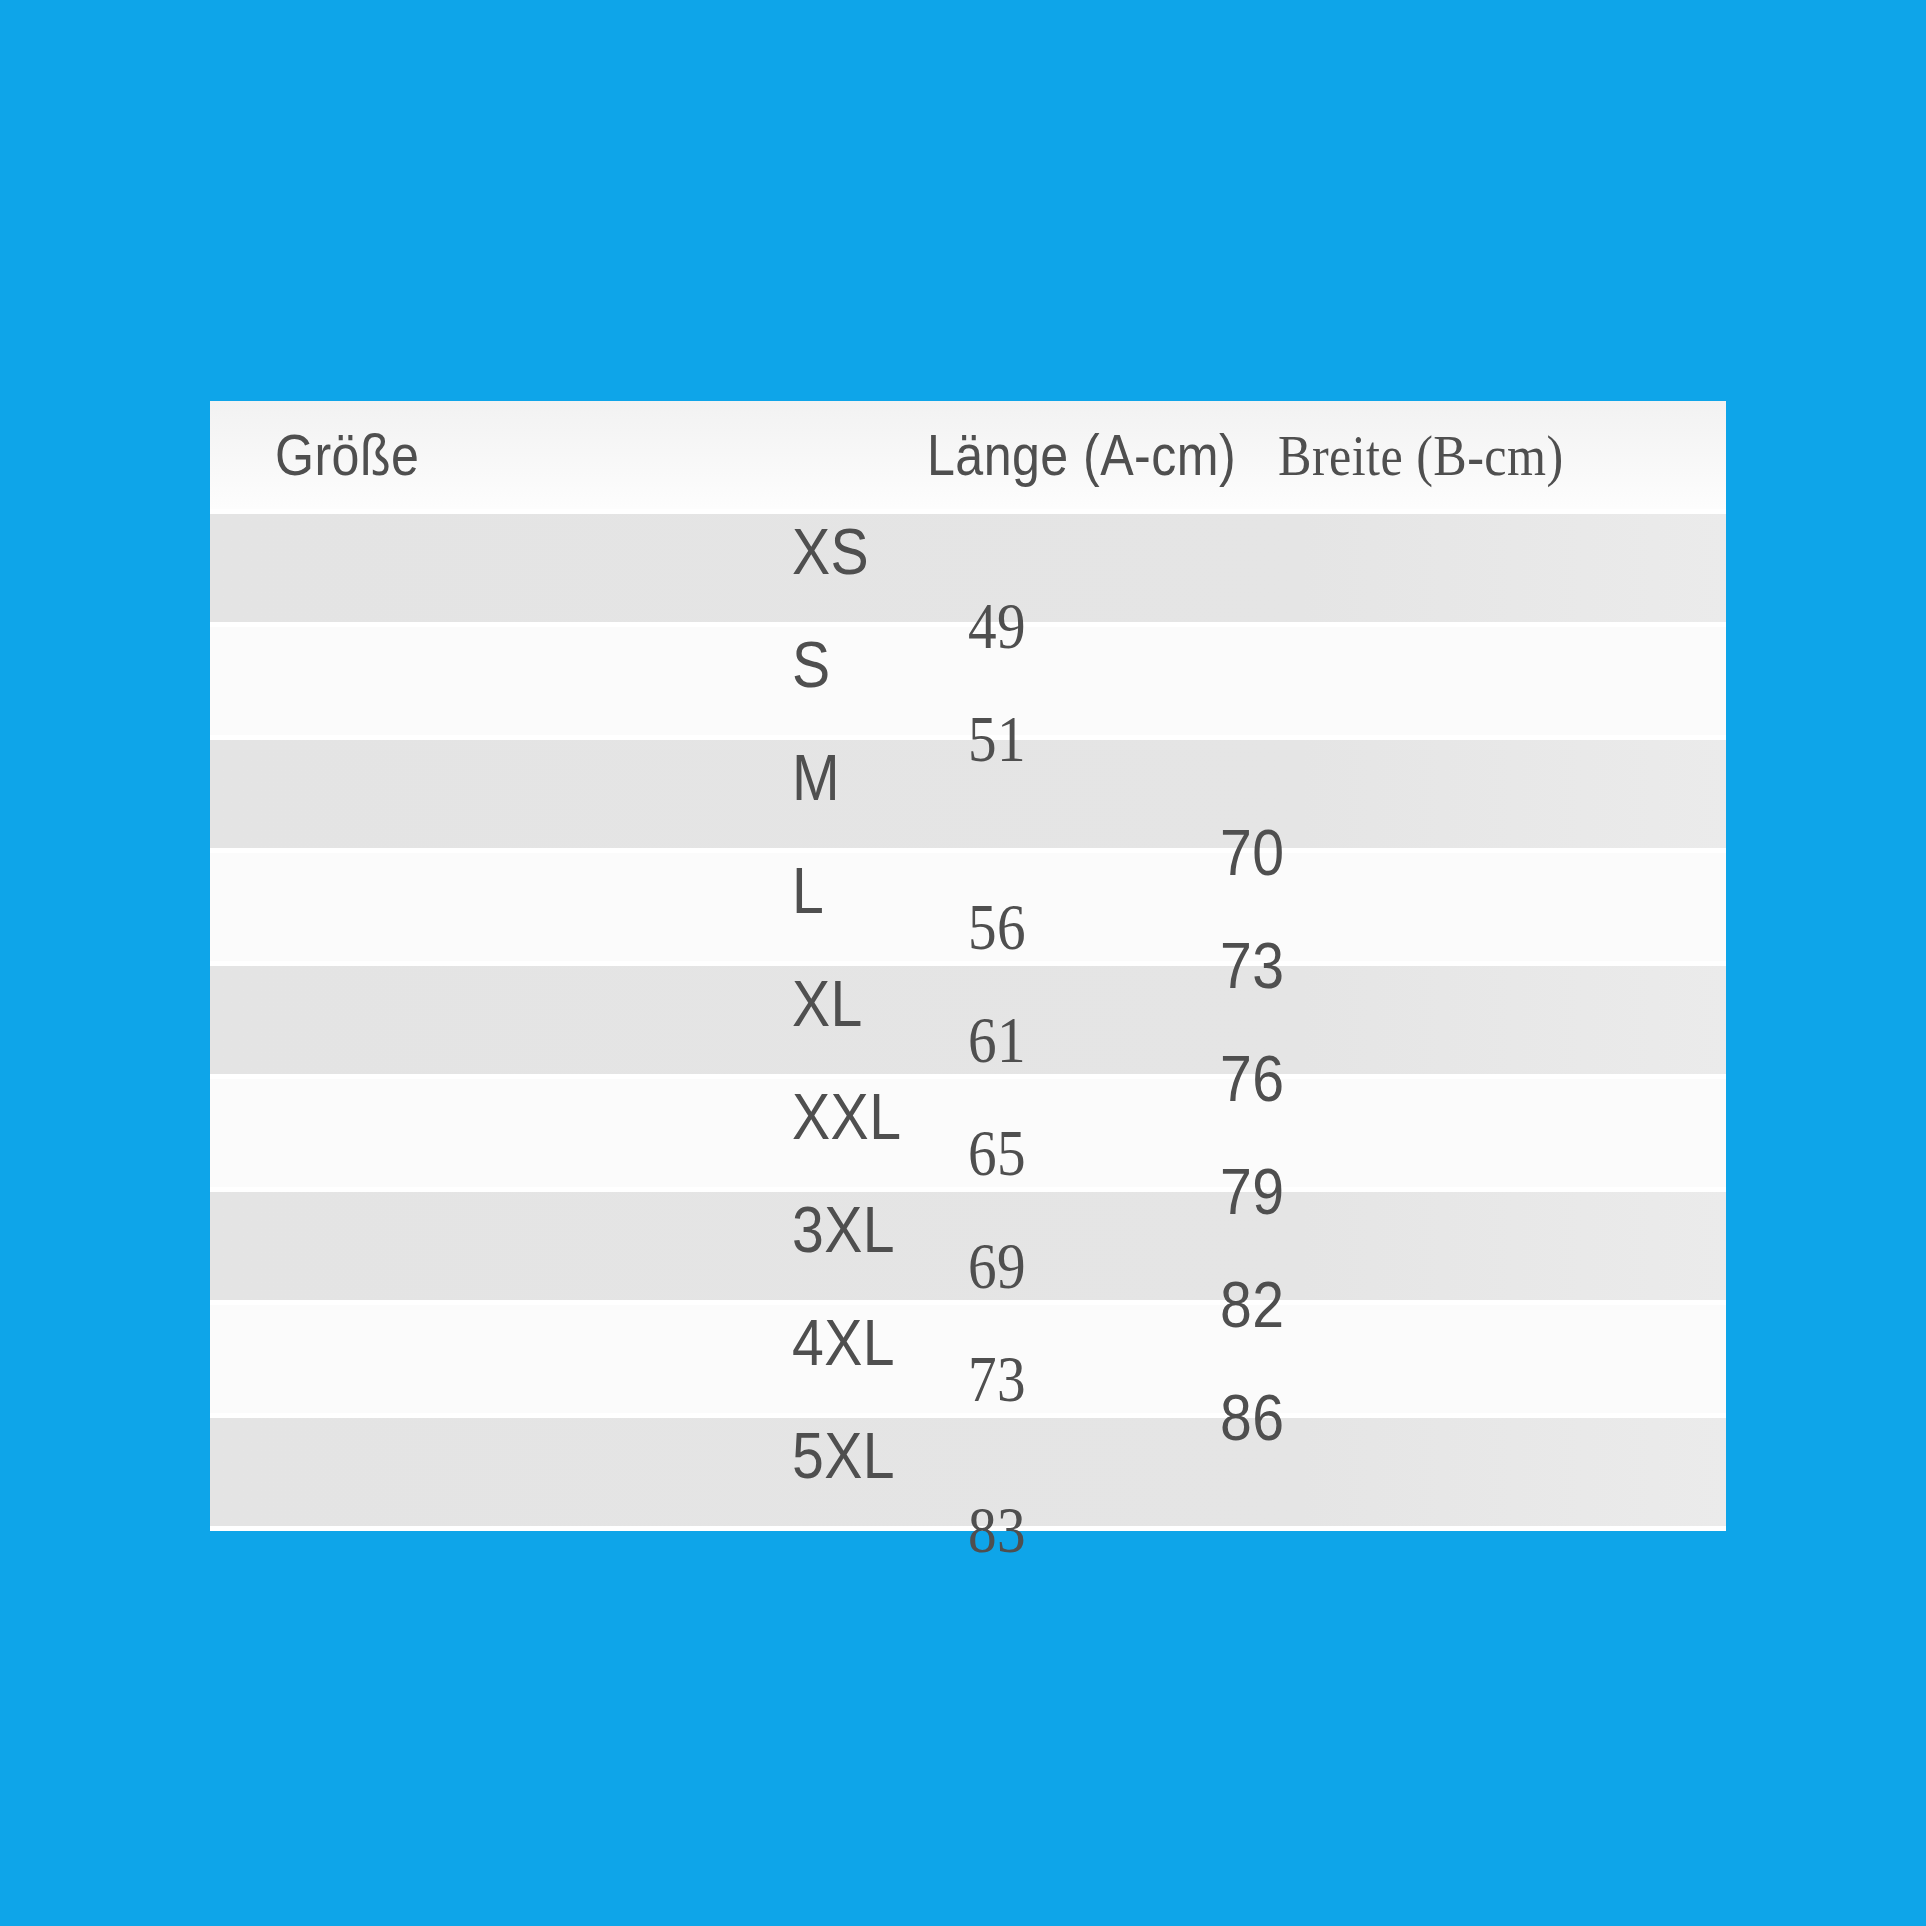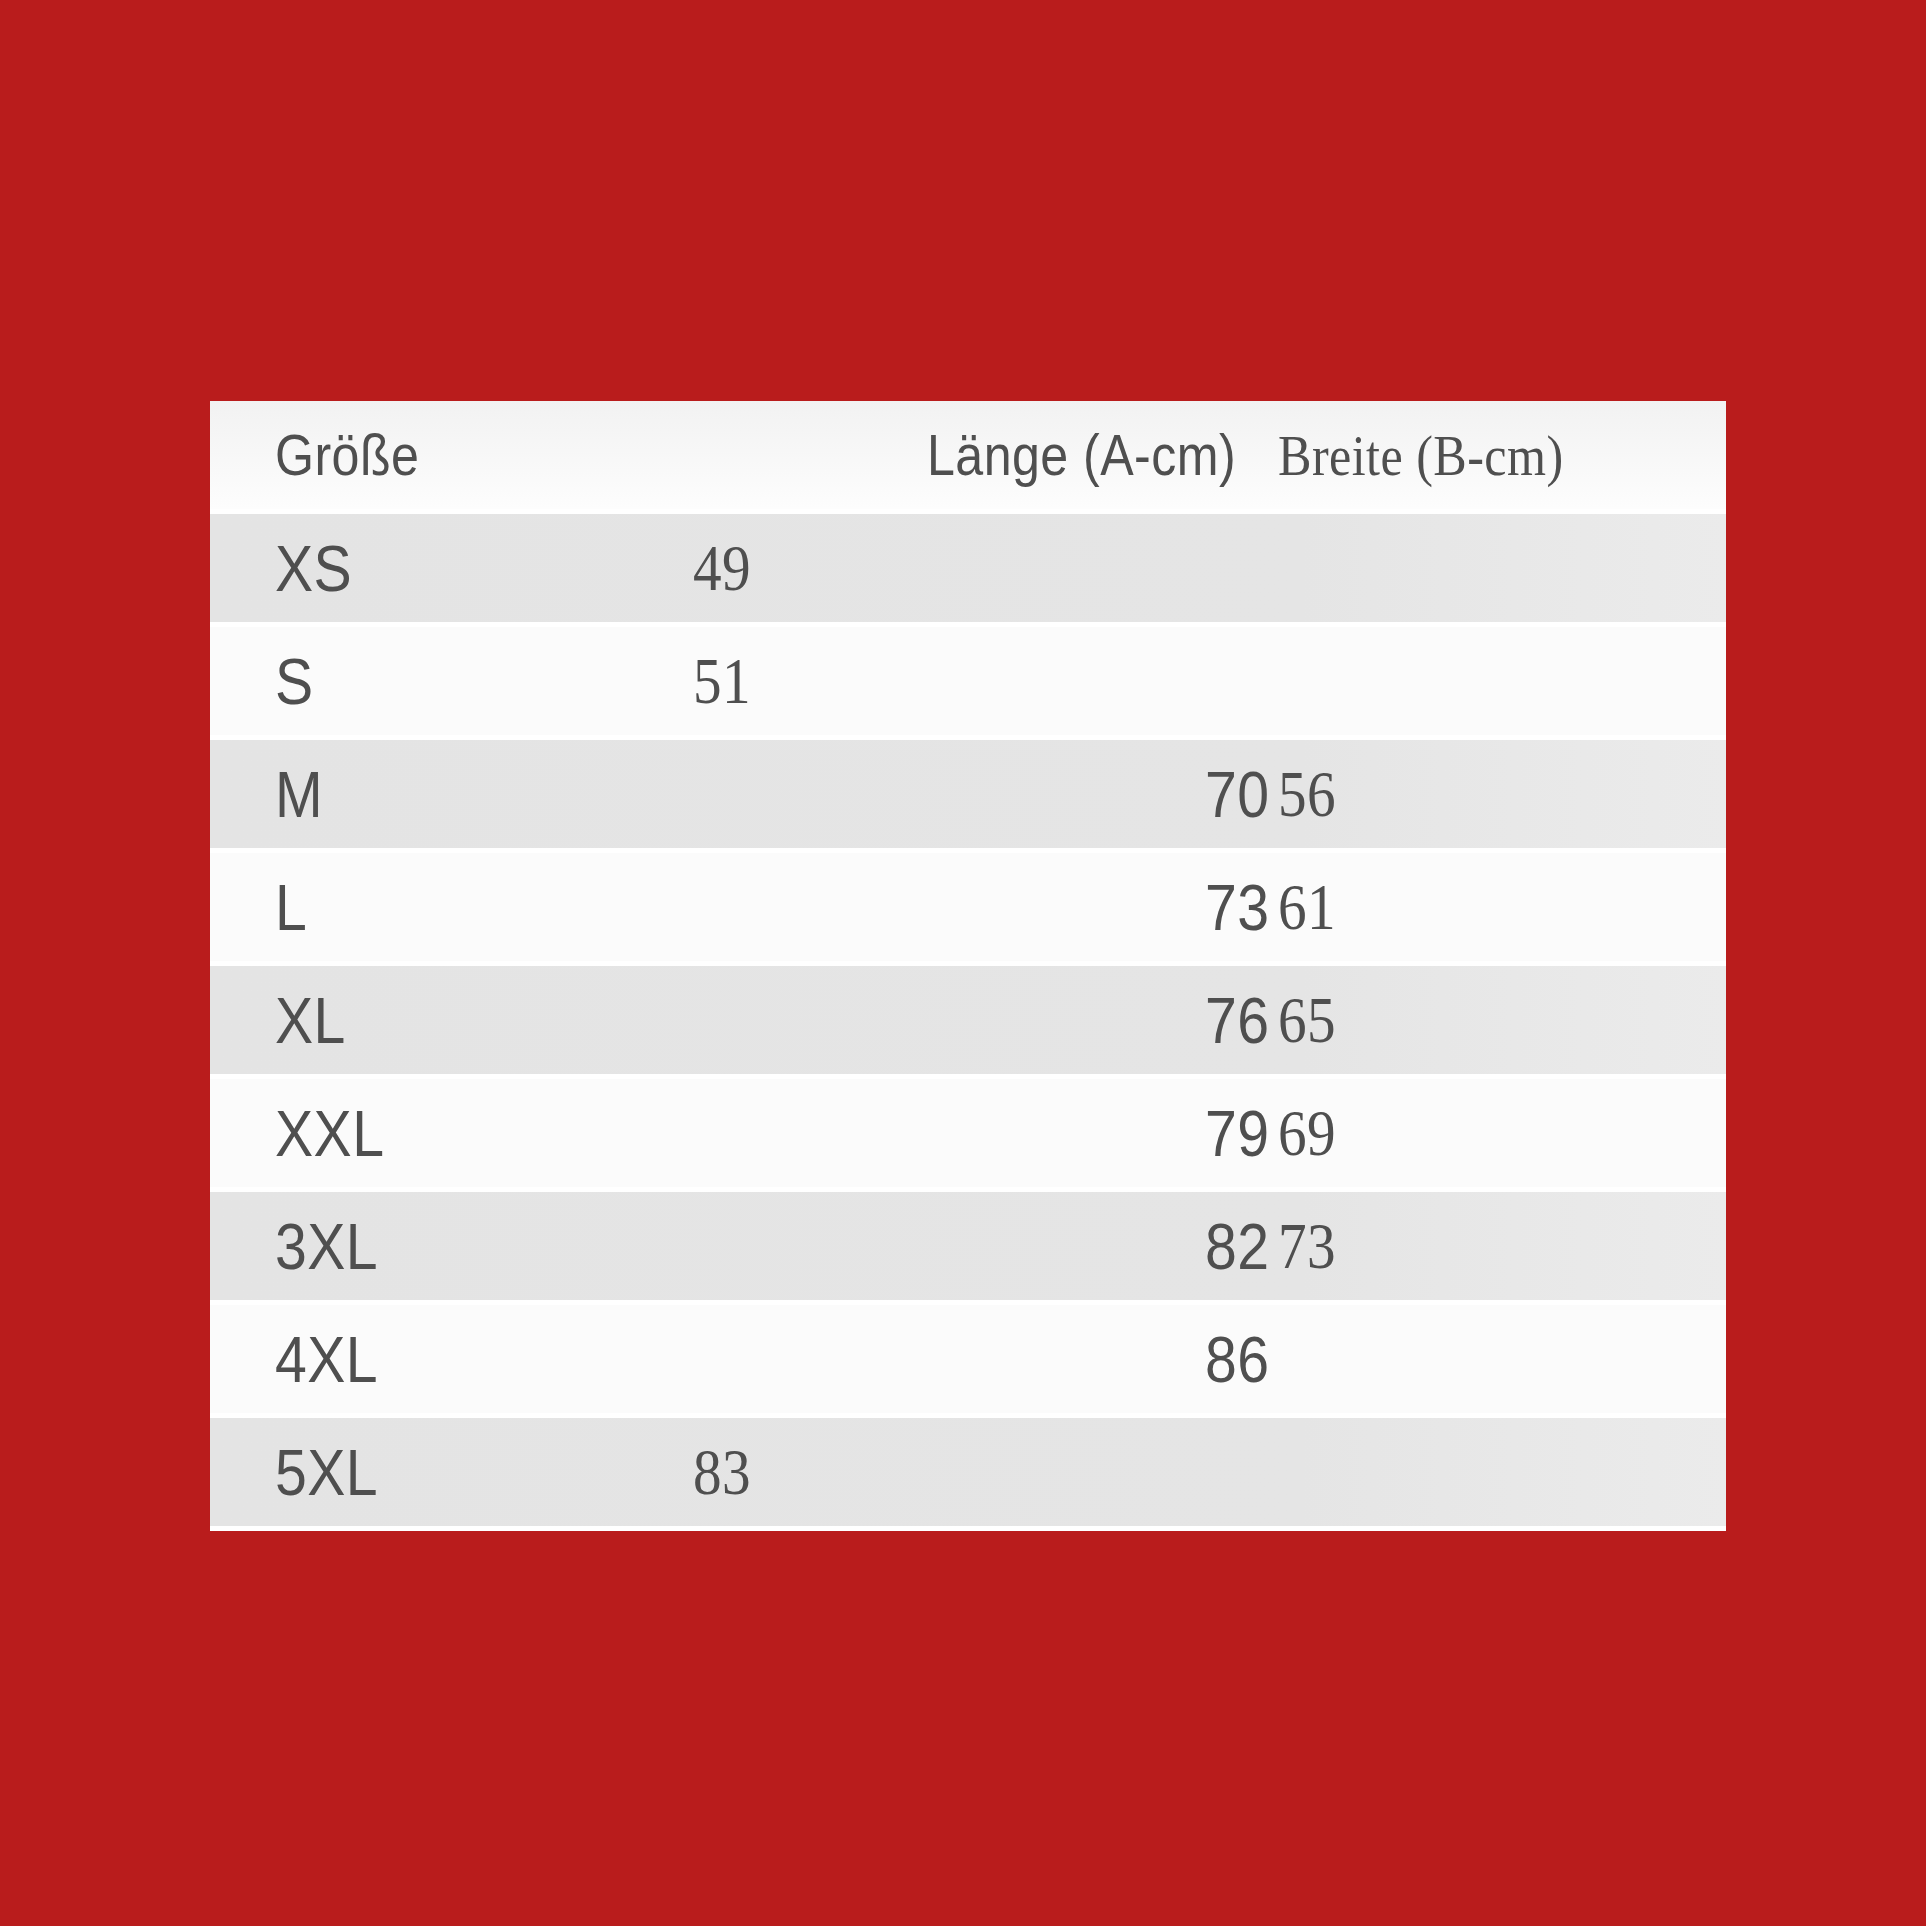--- a/index.html
+++ b/index.html
@@ -4,21 +4,21 @@
 <style>
   html, body {
     margin: 0;
     padding: 0;
     background: #ffffff;
   }
   .page {
     position: relative;
     width: 1927px;
     height: 1927px;
-    background: #b91c1c;
+    background: #0ea5e9;
     overflow: hidden;
     font-family: "Liberation Sans", sans-serif;
     color: #4f4f4f;
   }
   .size-table {
     position: absolute;
     left: 210px;
     top: 401px;
     width: 1516px;
   }
@@ -35,20 +35,21 @@
     font-size: 57px;
   }
   .row.odd {
     background: linear-gradient(90deg, #e4e4e4 0%, #e5e5e5 72%, #ebebeb 100%);
   }
   .row.even {
     background: #fbfbfb;
   }
   .row.body {
     font-size: 65px;
+    flex-direction: column;
   }
   .cell {
     box-sizing: border-box;
     overflow: visible;
     white-space: nowrap;
   }
   .c1 { width: 418px; flex: 0 0 auto; }
   .c2 { width: 585px; flex: 0 0 auto; text-align: right; }
   .c3 { flex: 1 1 auto; font-family: Liberation Serif, serif; }
   .txt {

